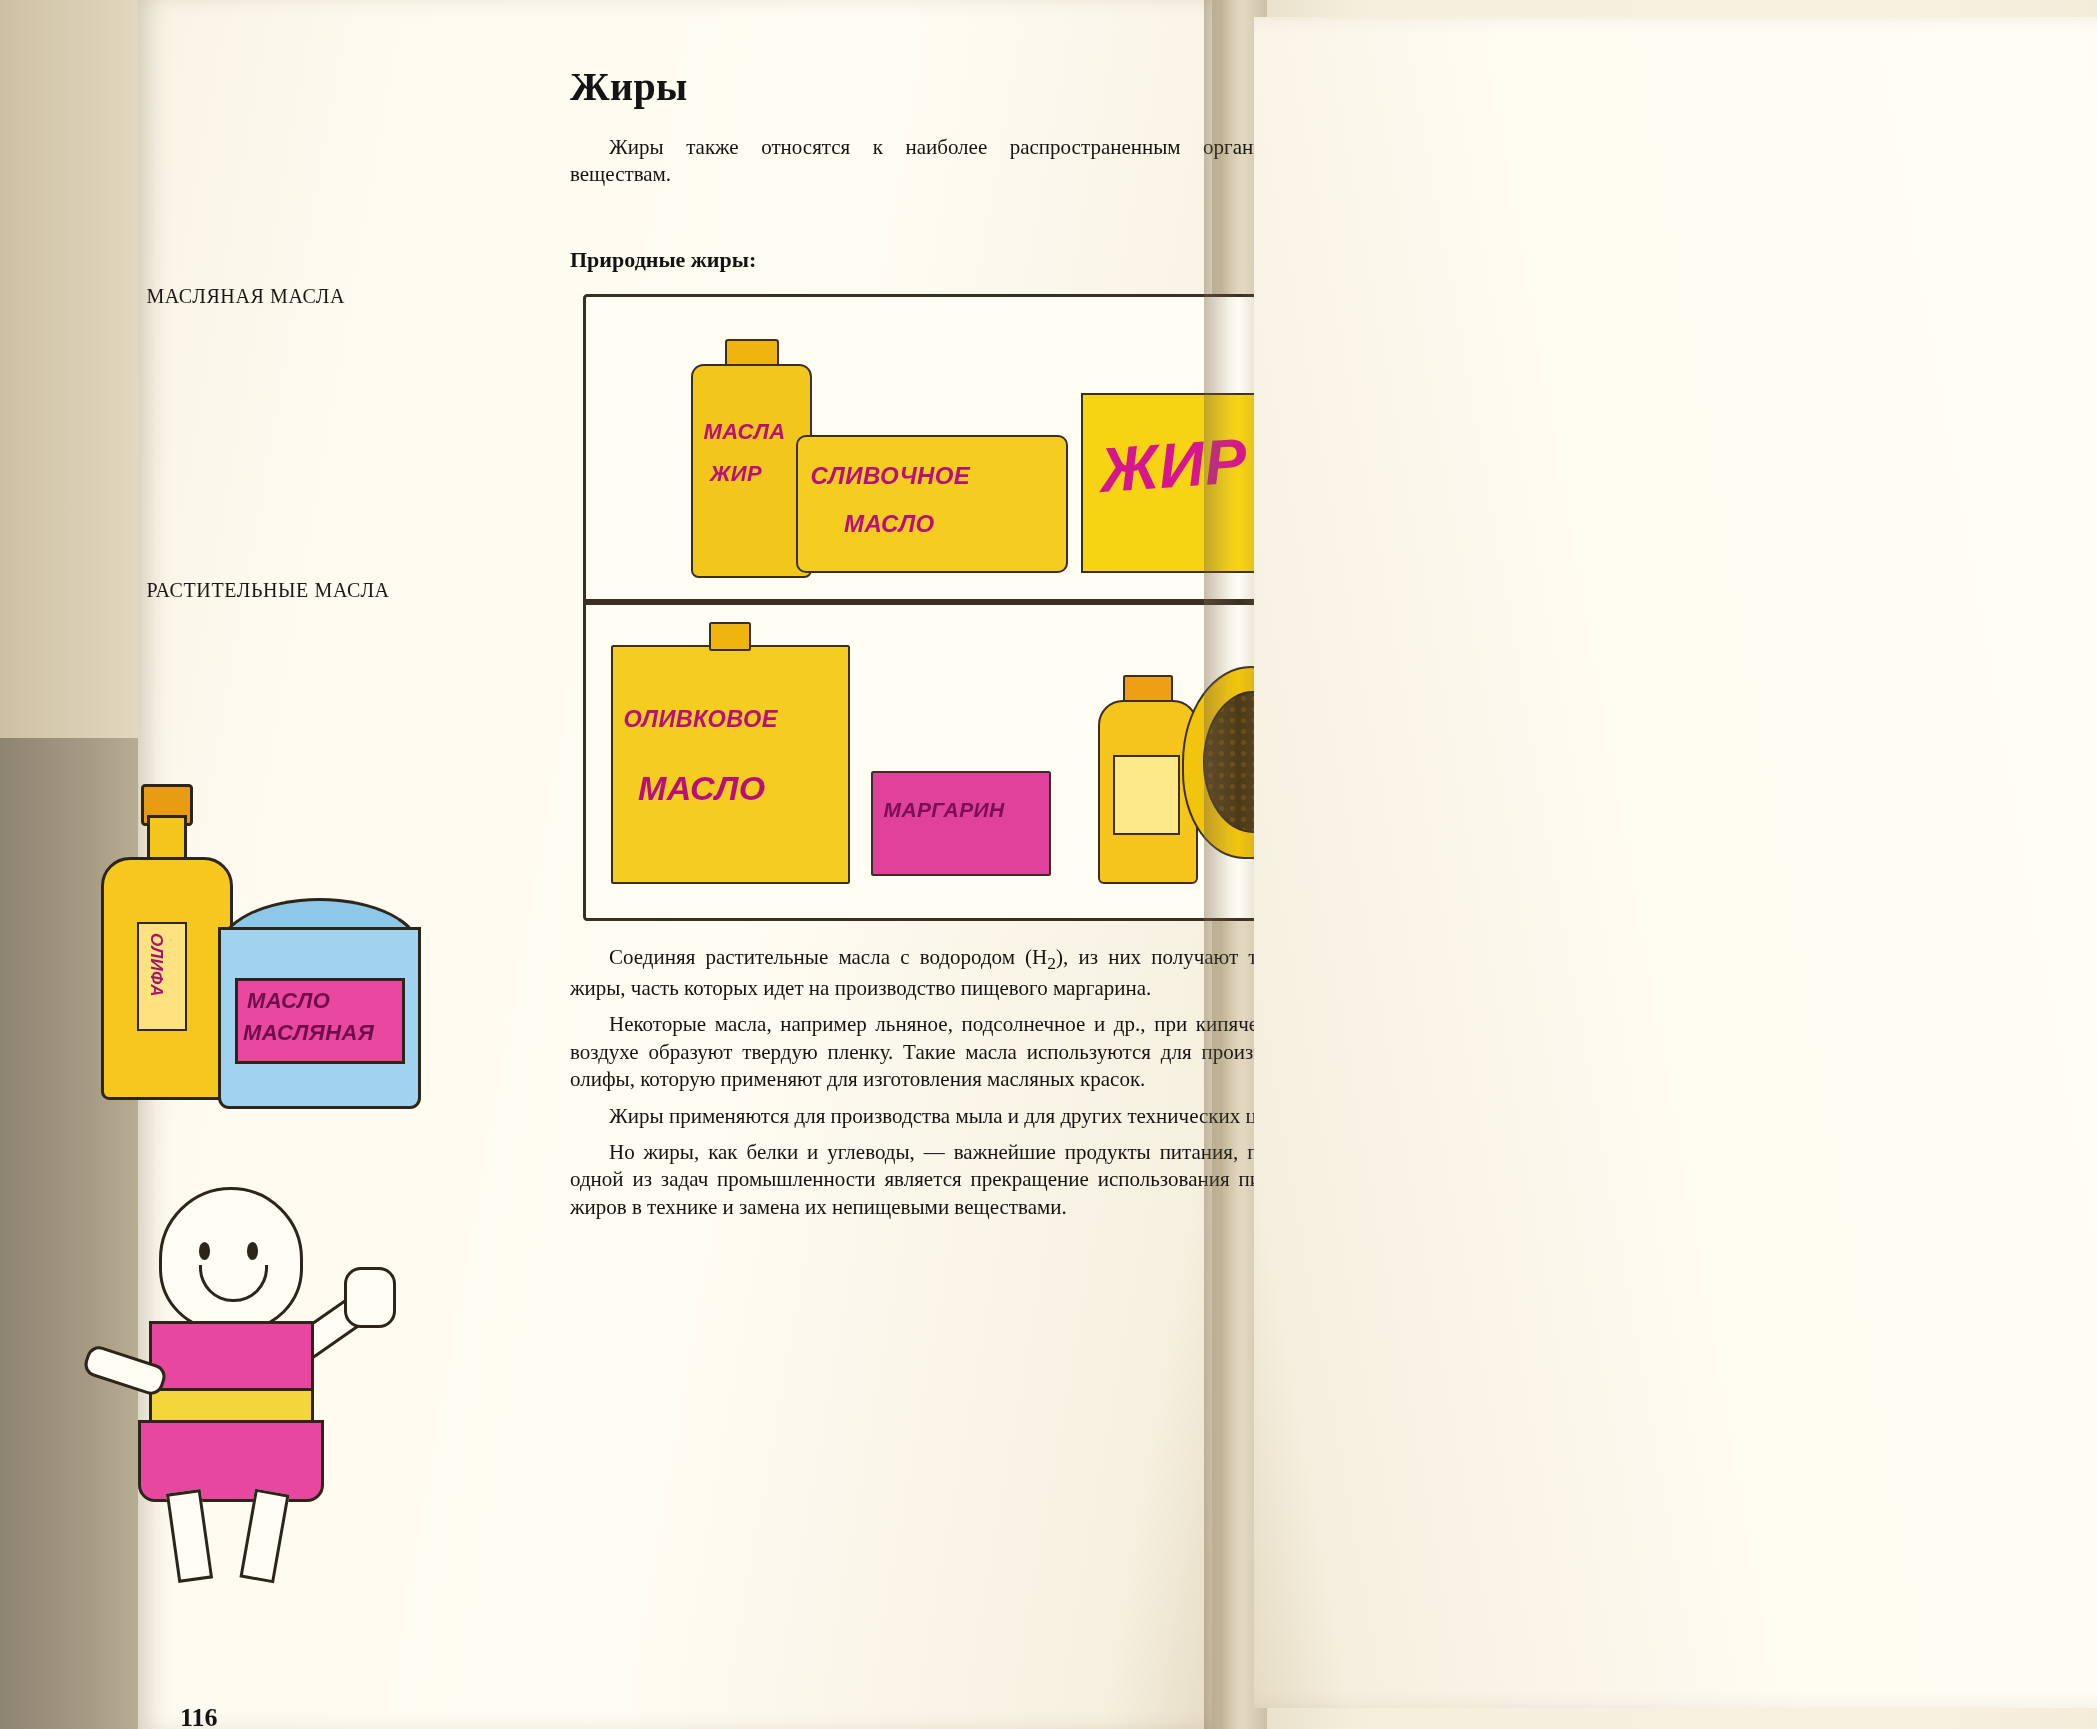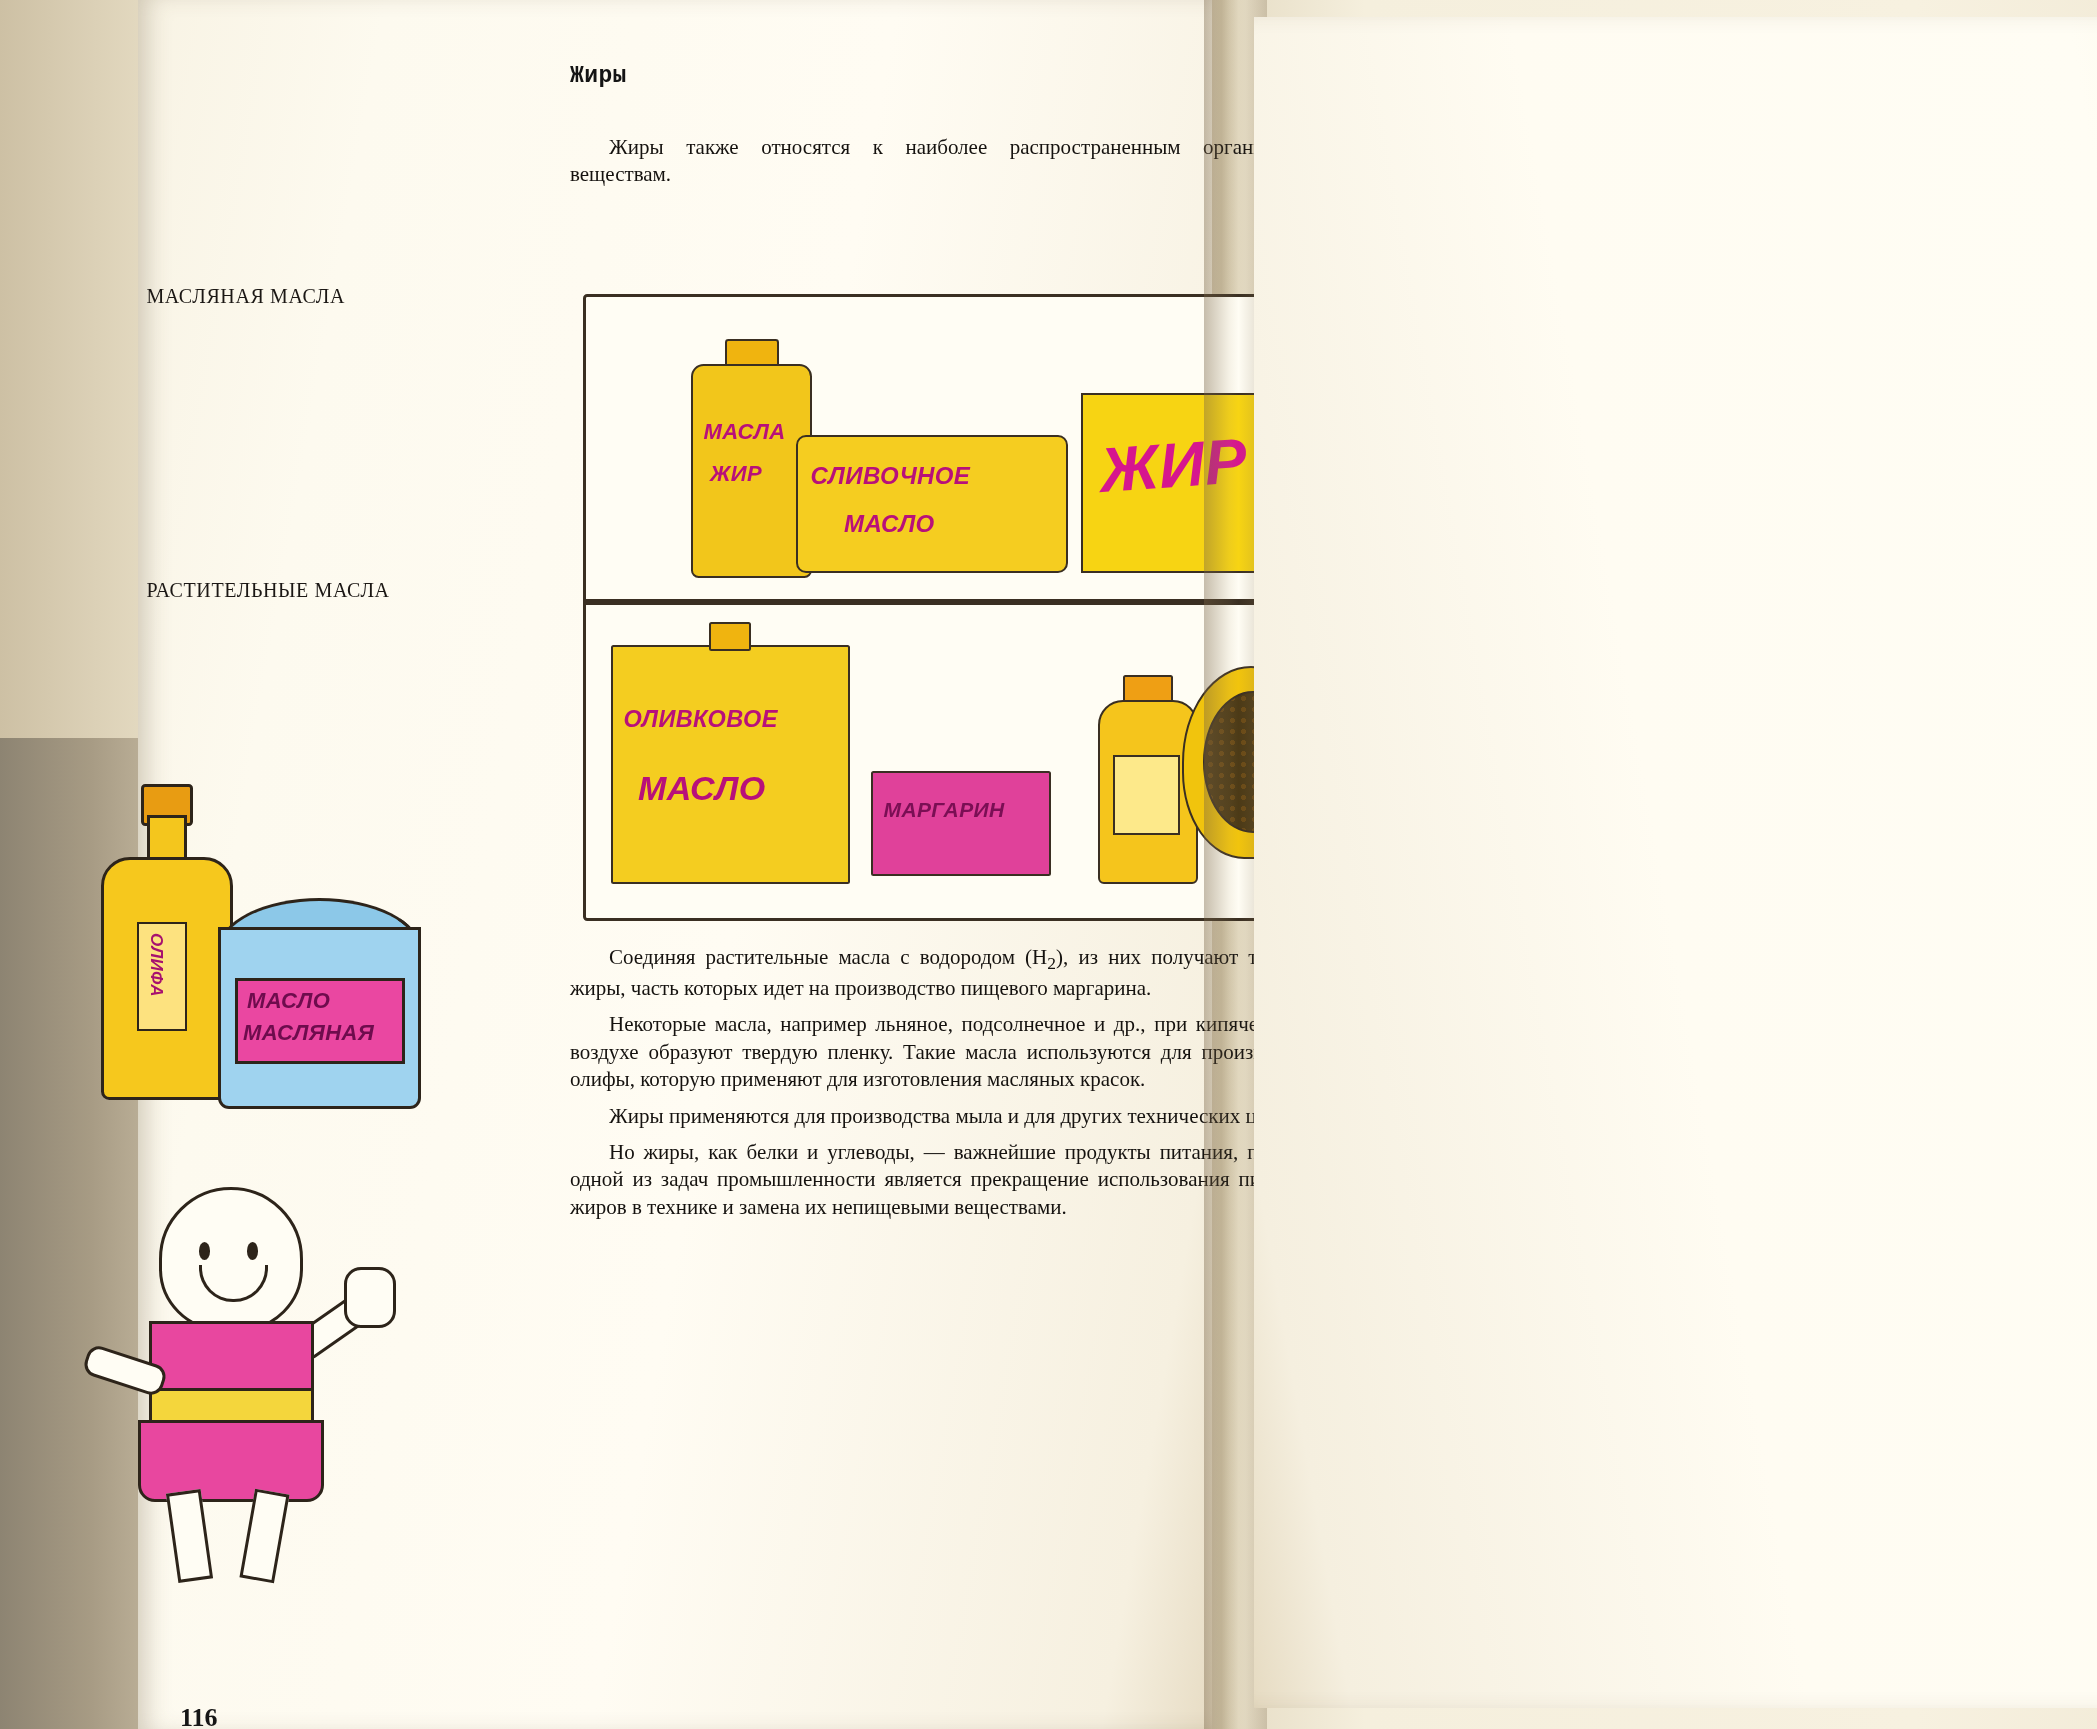--- a/index.html
+++ b/index.html
@@ -38,22 +38,22 @@
     position:absolute;left:0;top:738px;width:151px;height:991px;
     background:linear-gradient(90deg,#8d8472,#a79b84 60%,#bdb199);
   }
   #shadow-top{
     position:absolute;left:0;top:0;width:143px;height:755px;
     background:linear-gradient(90deg,#cdc0a4,#e3d9c0);
   }
 
   
   .h-title{
-    font-family:Liberation Mono, monospace;
-    font-weight:bold;font-size:23px;letter-spacing:0.4px;color:#141414;text-align:center;
+    font-family:Liberation Serif, serif;
+    font-weight:bold;font-size:40px;letter-spacing:0.4px;color:#141414;text-align:center;
   }
   p.body{
     font-family:"Liberation Serif", serif;
     font-size:21px;line-height:1.30;color:#15120f;
     text-align:justify;margin:0 0 9.2px 0;
     text-indent:39px;
   }
   .sidelabel{
     font-family:"Liberation Serif", serif;
     font-size:20px;letter-spacing:0.6px;color:#1b1714;white-space:nowrap;
@@ -155,20 +155,21 @@
   <div id="shadow-bl"></div>
 
   <div id="left-page" class="sheet">
 
     <div id="left-title" class="h-title">Жиры</div>
 
     <div id="left-intro">
       <p class="body">Жиры также относятся к наиболее распространенным органическим веществам.</p>
     </div>
 
+    <div id="left-natural">Природные жиры:</div>
 
     <div id="label-animal" class="sidelabel">МАСЛЯНАЯ МАСЛА</div>
     <div id="label-veg" class="sidelabel">РАСТИТЕЛЬНЫЕ МАСЛА</div>
 
     <div id="shelf">
       <div class="divider"></div>
 
       <div class="sk" id="fishoil">
         <div class="cap"></div>
           <div class="body"></div>

